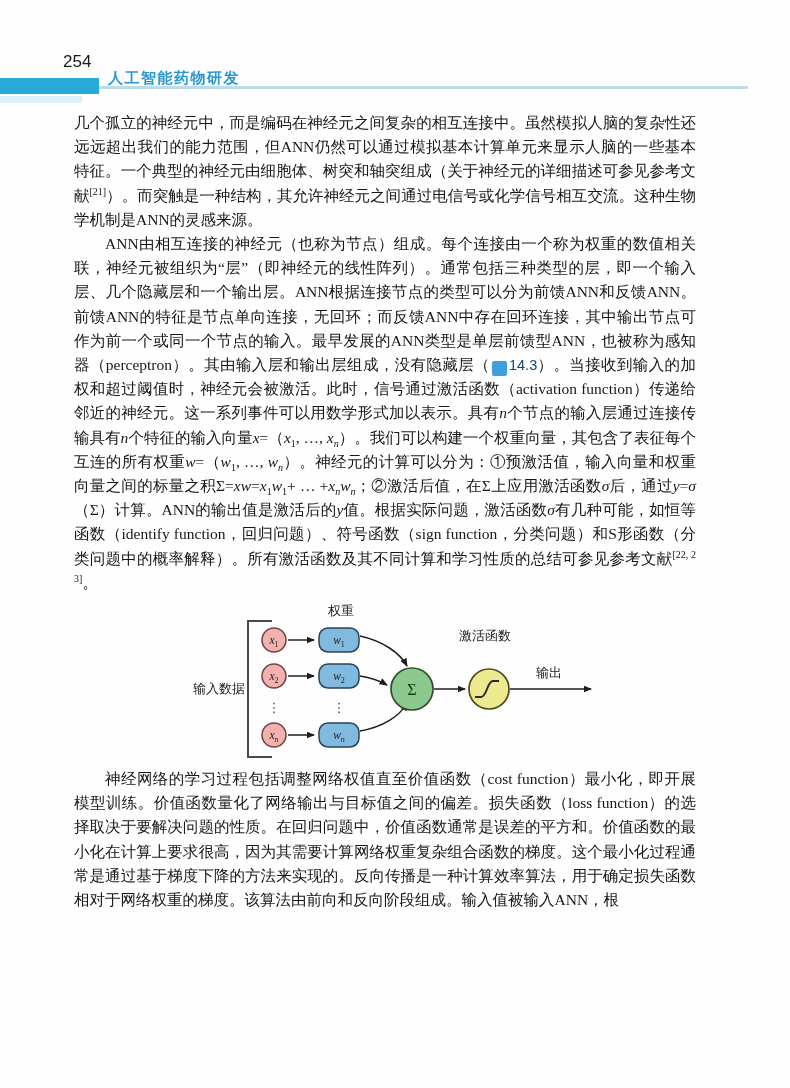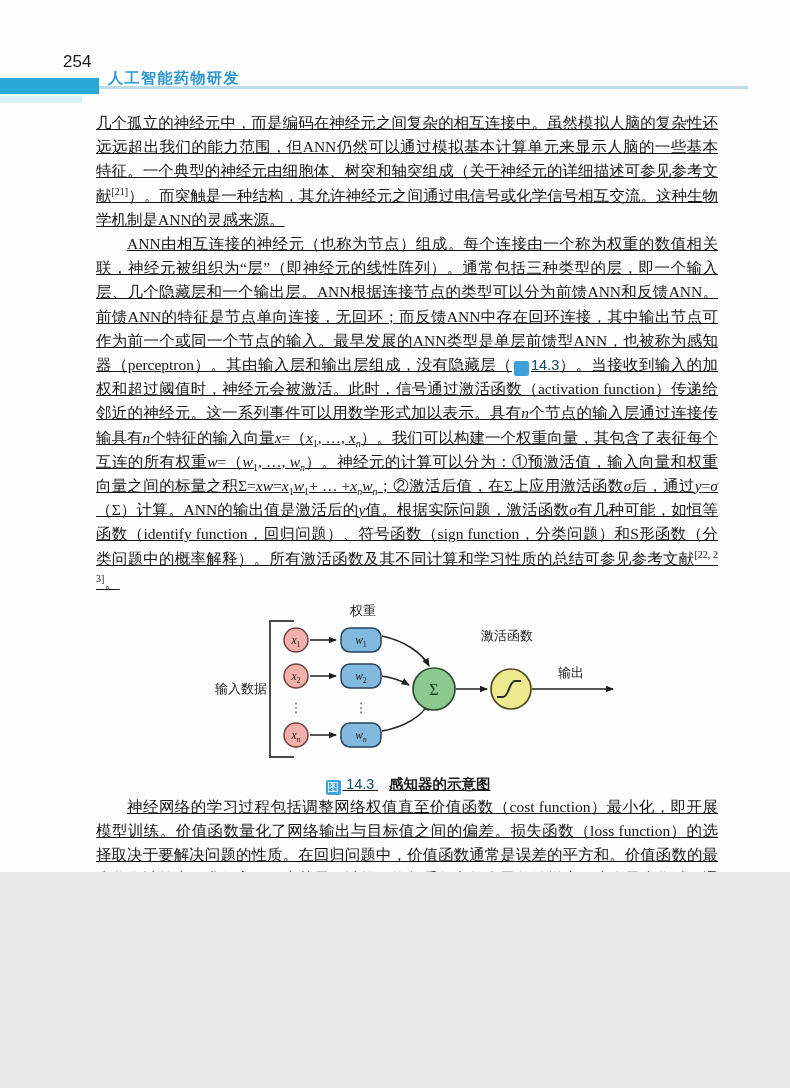--- a/index.html
+++ b/index.html
@@ -1,27 +1,27 @@
 <!DOCTYPE html>
 <html><head>
 <meta charset="utf-8">
 <style>
   html,body{margin:0;padding:0;background:#e8e8e8;}
-  .page{position:relative;width:790px;height:872px;background:#fefefe;overflow:hidden;
+  .page{position:relative;width:790px;height:1088px;background:#fefefe;overflow:hidden;
         font-family:"Liberation Serif","DejaVu Serif",serif;color:#161616;margin:0 auto;}
   
   .pagenum{position:absolute;left:63px;top:52px;font-size:17px;color:#1c1c1c;
            font-family:"Liberation Sans","DejaVu Sans",sans-serif;}
   .cyanbar{position:absolute;left:0;top:78px;width:99px;height:16px;background:#29a9d6;}
   .ghostbar{position:absolute;left:0;top:96px;width:82px;height:7px;background:rgba(41,169,214,0.16);}
   .htitle{position:absolute;left:108px;top:69px;font-size:15px;font-weight:bold;color:#2a97d3;
           font-family:Liberation Mono, monospace;letter-spacing:1.5px;}
   .hline{position:absolute;left:99px;top:86px;width:649px;height:3px;background:#bedbea;}
   
-  .bodycol{position:absolute;left:96px;top:111px;width:622px;text-decoration:underline;}
+  .bodycol{position:absolute;left:74px;top:111px;width:622px;}
   .bodycol p{margin:0;font-size:15.5px;line-height:24.2px;text-align:justify;
              text-justify:inter-ideograph;word-break:break-all;}
   .bodycol p.indent{text-indent:2em;}
   .sup{font-size:10px;vertical-align:super;line-height:0;}
   .sub{font-size:10px;vertical-align:sub;line-height:0;}
   .i{font-style:italic;}
   .figbox{display:inline-block;background:#3f9fd8;color:#fff;width:15px;height:15px;
           line-height:15.5px;font-size:11.5px;text-align:center;border-radius:2px;
           vertical-align:-1.5px;margin:0 2px 0 2px;font-family:"Liberation Sans","DejaVu Sans",sans-serif;}
   .figref{color:#0c4a6e;font-family:"Liberation Sans","DejaVu Sans",sans-serif;font-size:14.5px;}
@@ -98,25 +98,20 @@
         <text class="sumglyph" x="245" y="98" text-anchor="middle">Σ</text>
 
         <line x1="267" y1="92" x2="298" y2="92" stroke="#1f1f1f" stroke-width="1.5" marker-end="url(#ah)"></line>
 
         <circle cx="322" cy="92" r="20" fill="#ece98f" stroke="#4d4a1f" stroke-width="1.7"></circle>
         <path d="M308,100 L314,100 C320,100 320,84 326,84 L332,84" fill="none" stroke="#2a2a2a" stroke-width="2"></path>
 
         <line x1="343" y1="92" x2="424" y2="92" stroke="#1f1f1f" stroke-width="1.5" marker-end="url(#ah)"></line>
       </svg>
 
-      <div class="caption">
-        <span class="figbox">图</span>
-        <span class="figref">14.3</span>
-        <span class="captext">感知器的示意图</span>
-      </div>
     </div>
 
     <div id="paras-bottom">
         <p class="indent">神经网络的学习过程包括调整网络权值直至价值函数（cost function）最小化，即开展模型训练。价值函数量化了网络输出与目标值之间的偏差。损失函数（loss function）的选择取决于要解决问题的性质。在回归问题中，价值函数通常是误差的平方和。价值函数的最小化在计算上要求很高，因为其需要计算网络权重复杂组合函数的梯度。这个最小化过程通常是通过基于梯度下降的方法来实现的。反向传播是一种计算效率算法，用于确定损失函数相对于网络权重的梯度。该算法由前向和反向阶段组成。输入值被输入ANN，根</p>
       </div>
 
   </div>
 </div>
 
 </body></html>

